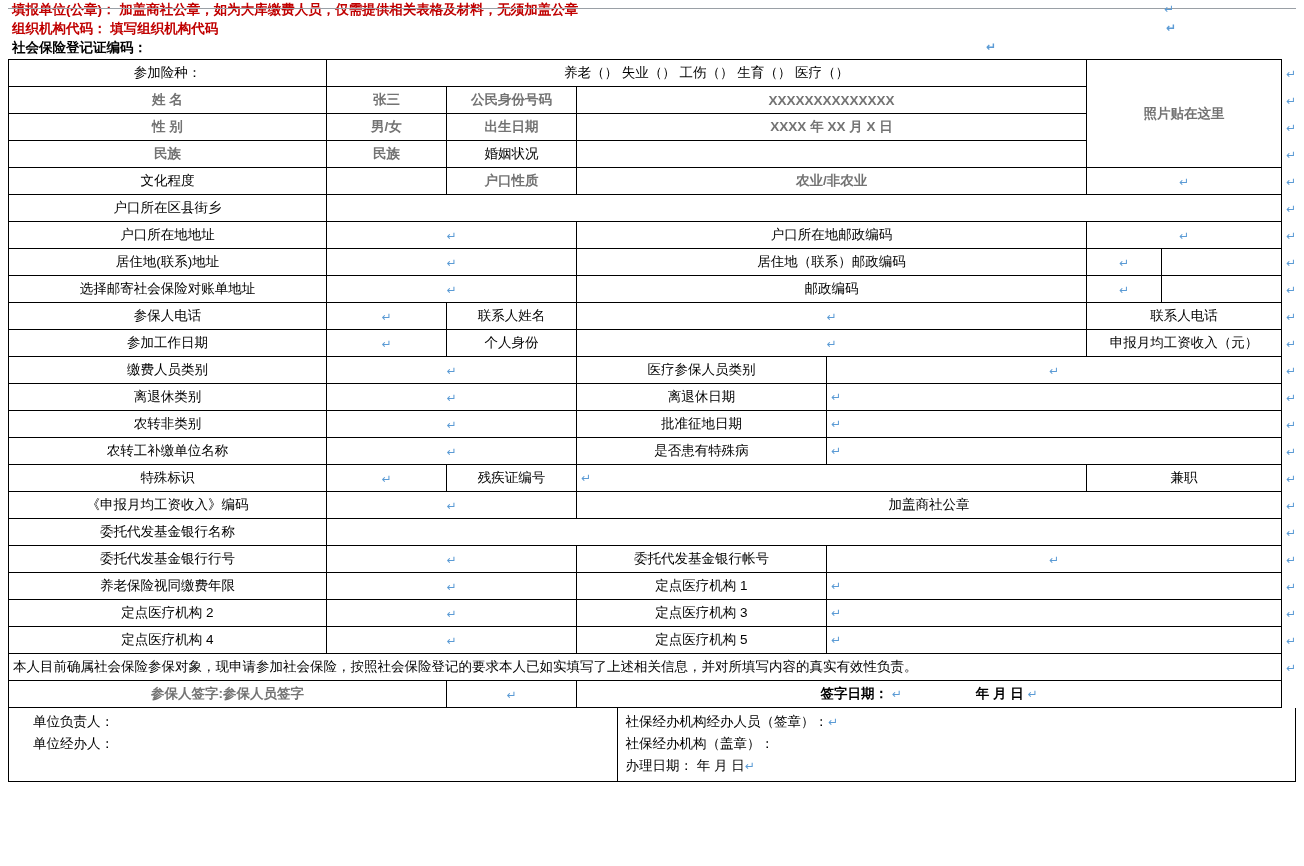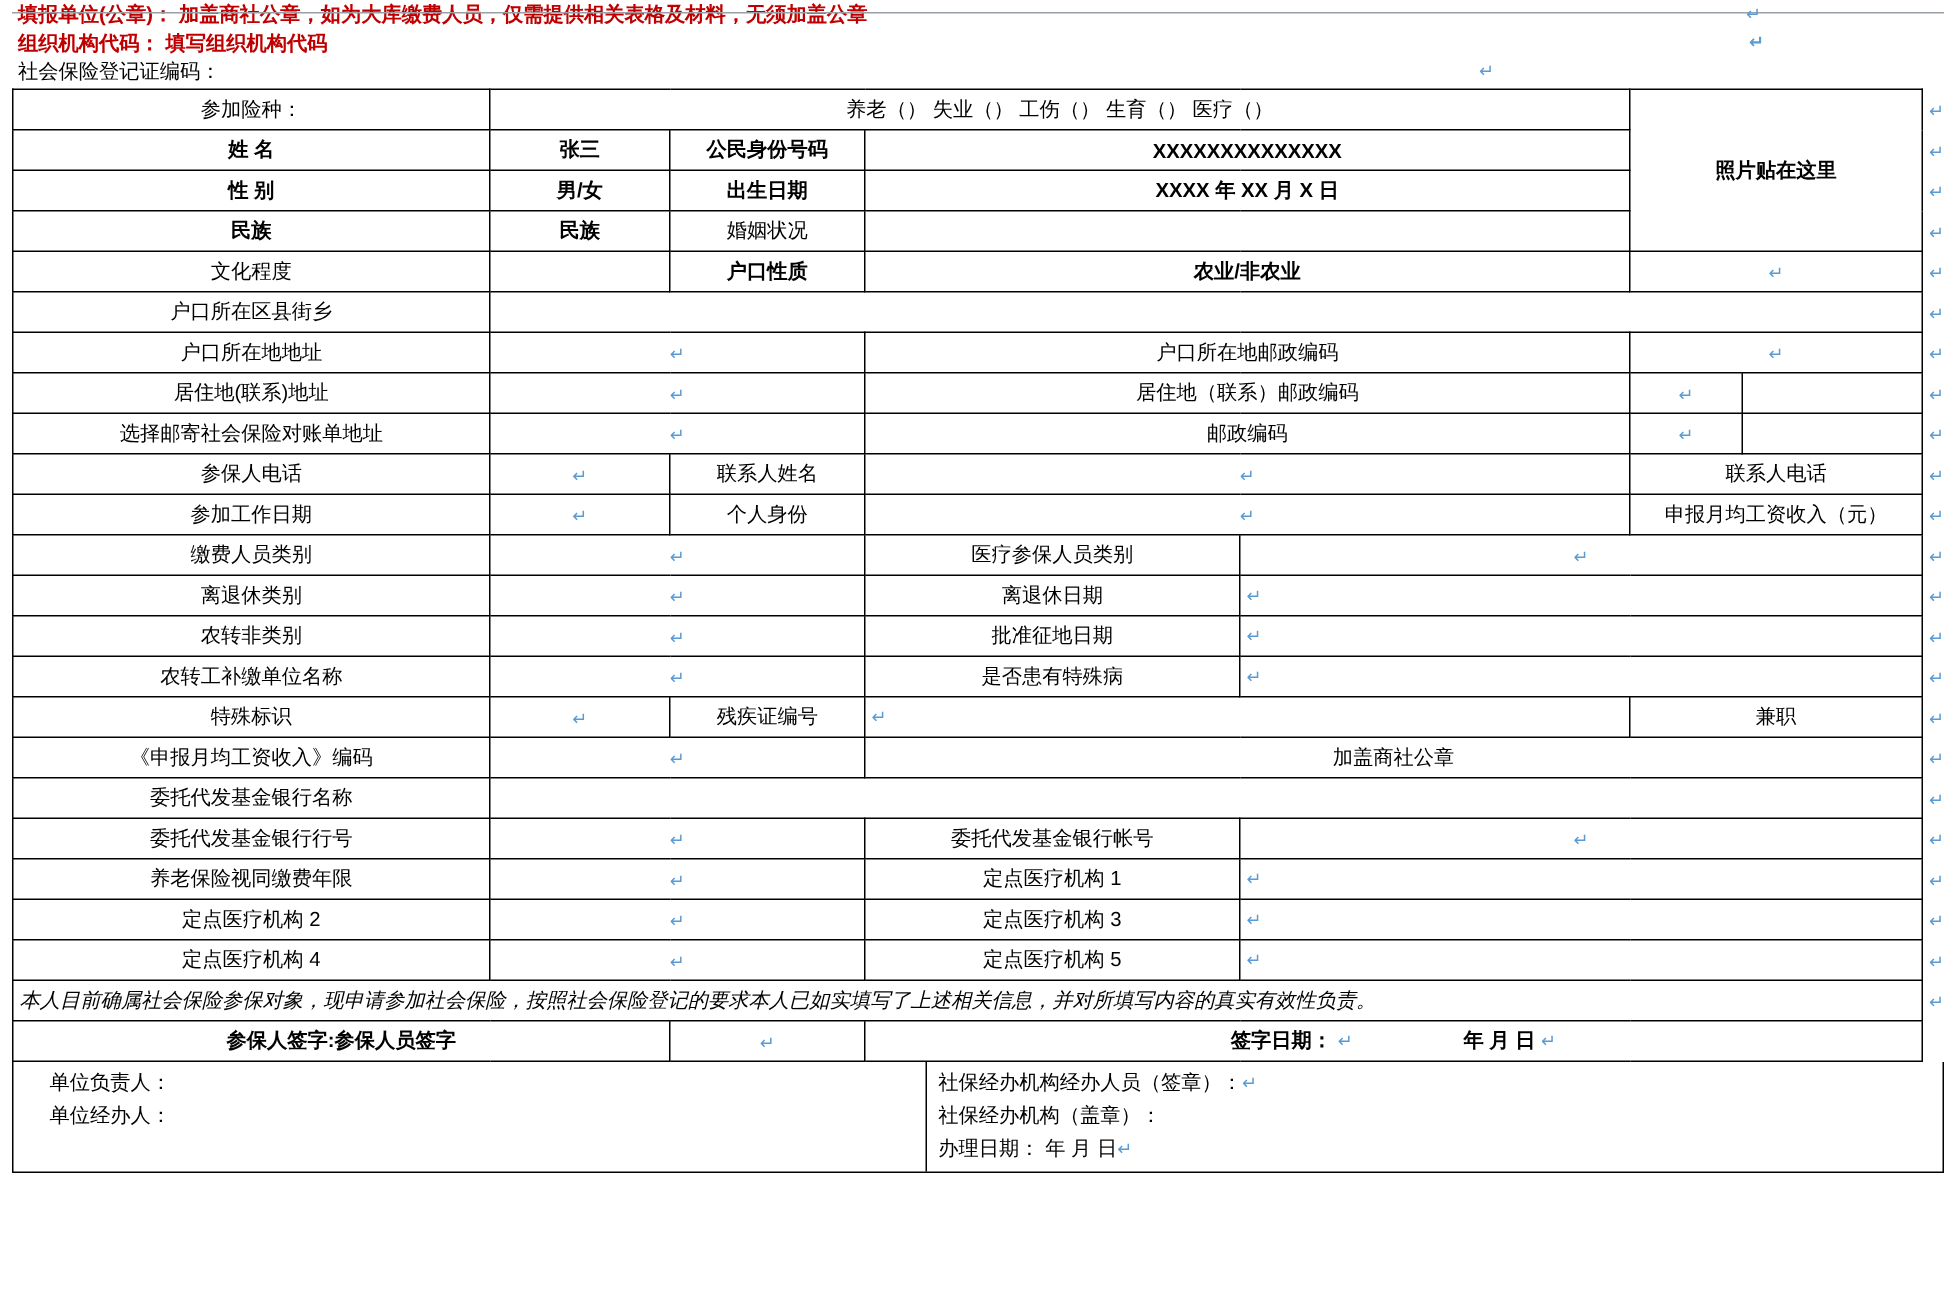--- a/index.html
+++ b/index.html
@@ -16,36 +16,36 @@
   .pilcrow-top{position:absolute;top:2px;right:130px;}
 
   .title{
     text-align:center;font-family:"Liberation Serif","DejaVu Serif",serif;
     font-weight:bold;font-size:29px;letter-spacing:1px;
     margin:16px 0 6px 0;
   }
   .title .pilcrow{font-size:14px;vertical-align:super;}
 
   .redline{color:#c00000;font-weight:bold;font-size:13.5px;line-height:19px;margin-left:4px;}
-  .blackline{color:#000;font-size:13.5px;line-height:19px;margin-left:4px;}
+  .blackline{color:#000;font-size:13.5px;line-height:19px;margin-left:4px;font-weight:bold;}
   .blackline .pilcrow{float:right;margin-right:300px;}
 
   table.form{
     border-collapse:collapse;width:1288px;margin-top:2px;table-layout:fixed;
   }
   table.form td{
     border:1px solid #000;height:26px;padding:0 4px;vertical-align:middle;
     font-size:13.5px;
   }
   .c{text-align:center;}
   .l{text-align:left;}
-  .red{color:#000000;font-weight:bold;}
+  .red{color:#737373;font-weight:bold;}
   .bold{font-weight:bold;}
   .nb{border:none !important;}
-  .declare{font-size:13.8px;padding:0 8px;font-style:italic;}
+  .declare{font-size:13.8px;padding:0 8px;}
   .sigrow td{height:27px;}
   .footwrap{border:1px solid #000;border-top:none;width:1288px;box-sizing:border-box;display:flex;padding-left:16px;}
   .footcol{padding:3px 8px 4px 8px;box-sizing:border-box;}
   .footcol.left{width:600px;border-right:1px solid #000;}
   .footcol.right{width:686px;}
   .footcol div{line-height:22px;font-size:13.5px;}
 </style>
 </head>
 <body>
 

